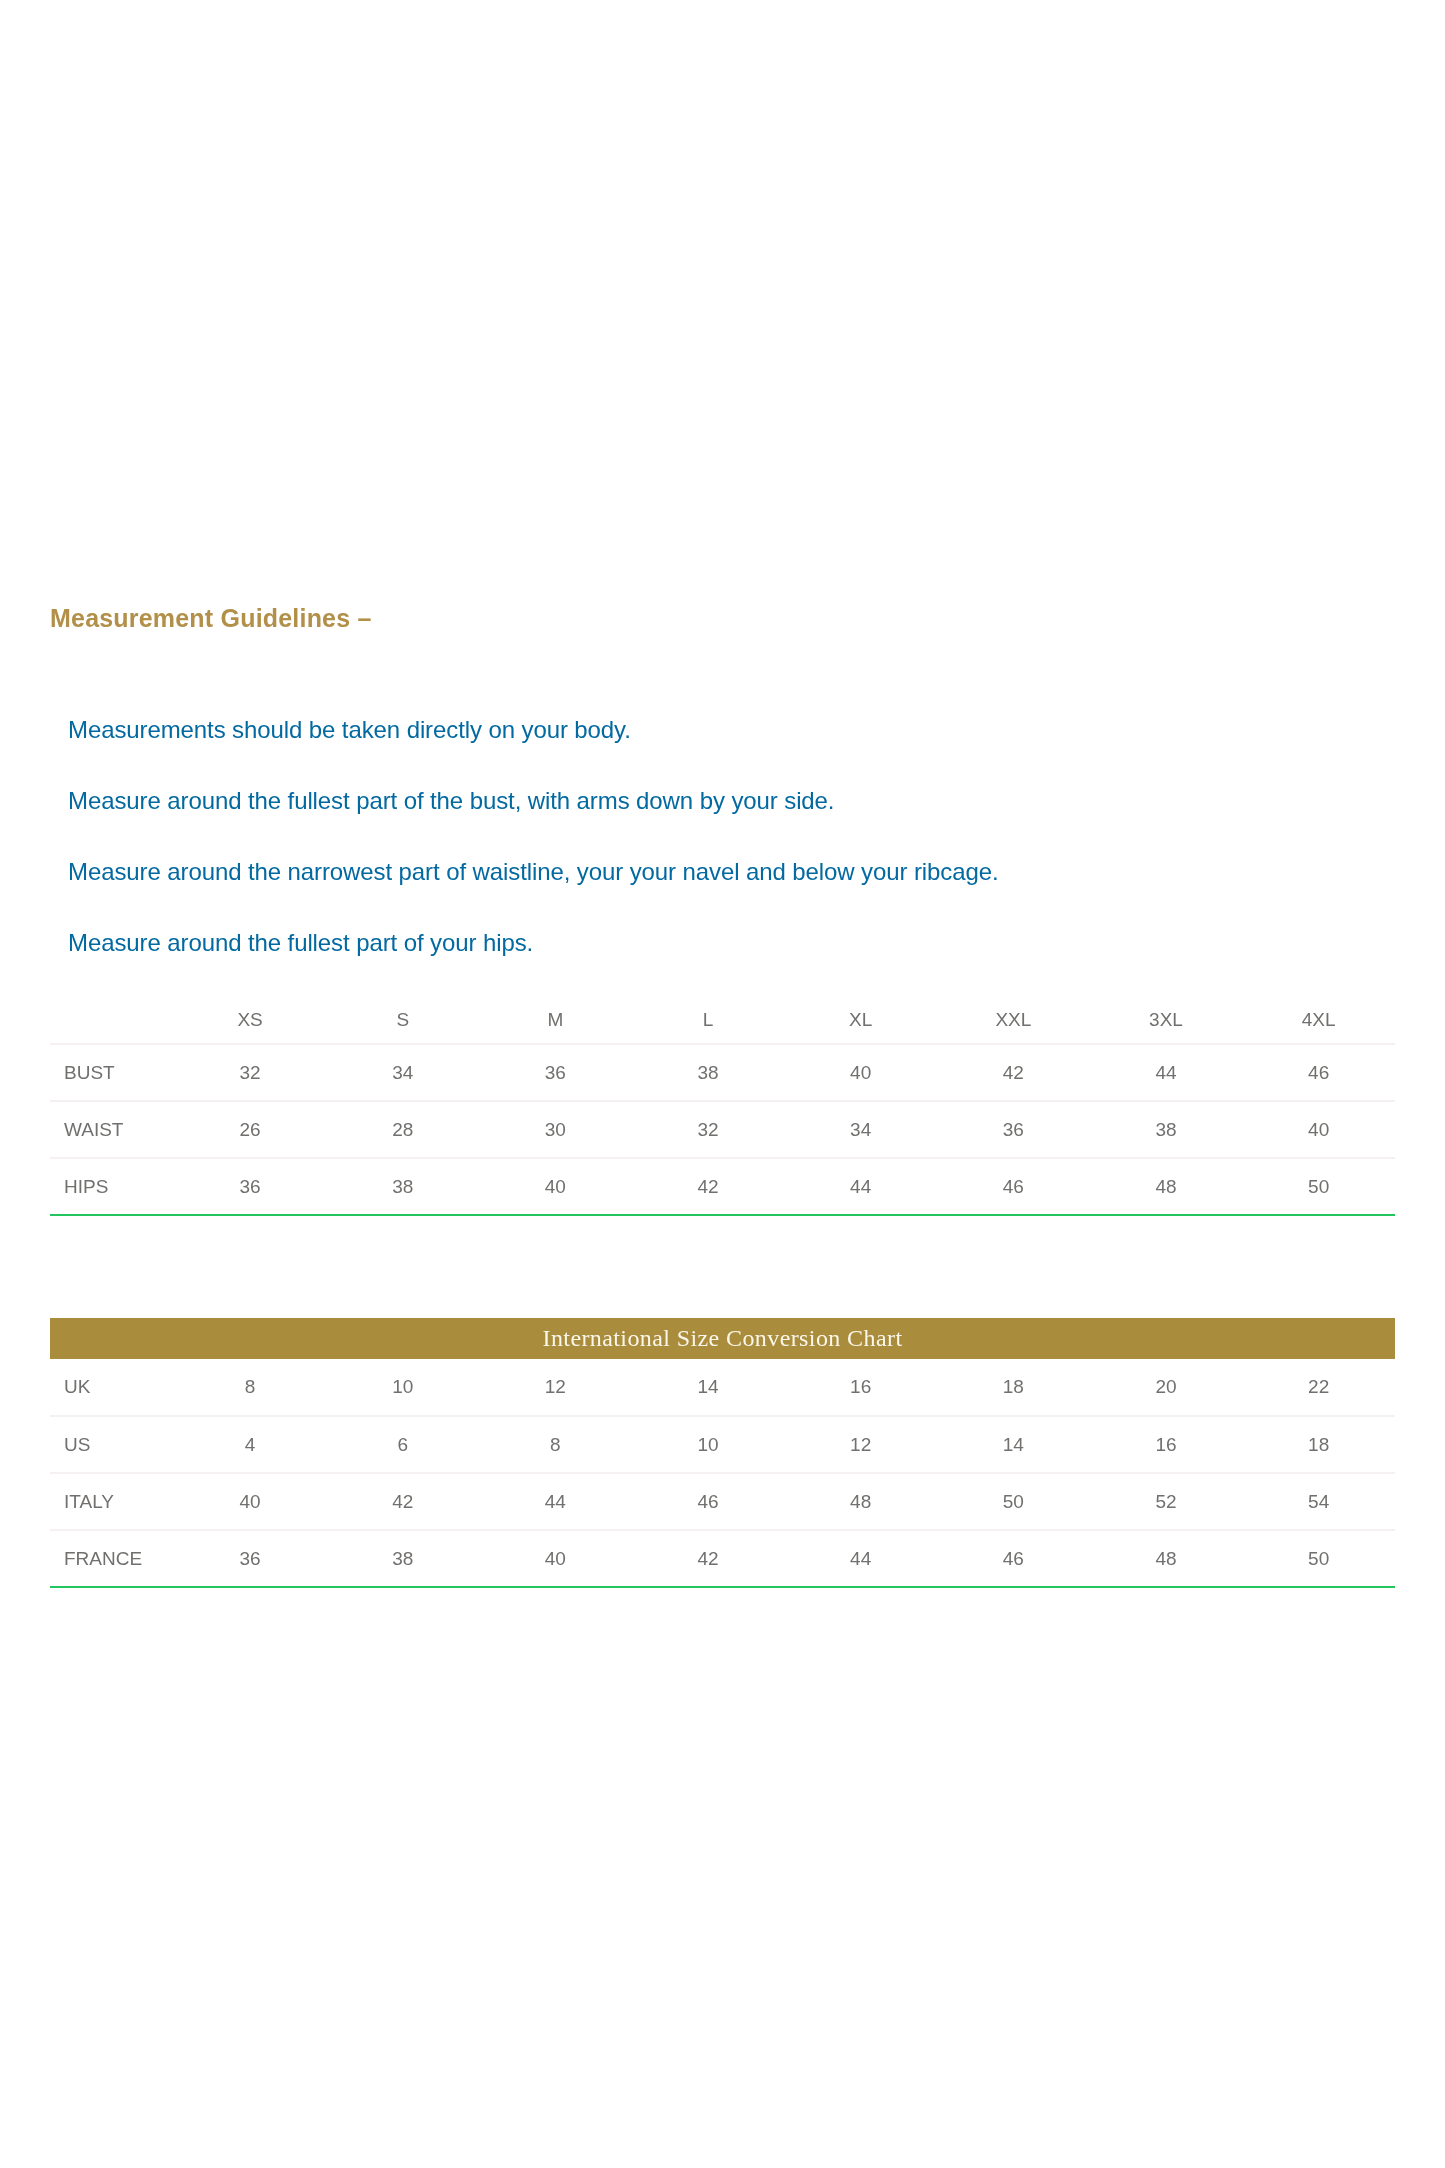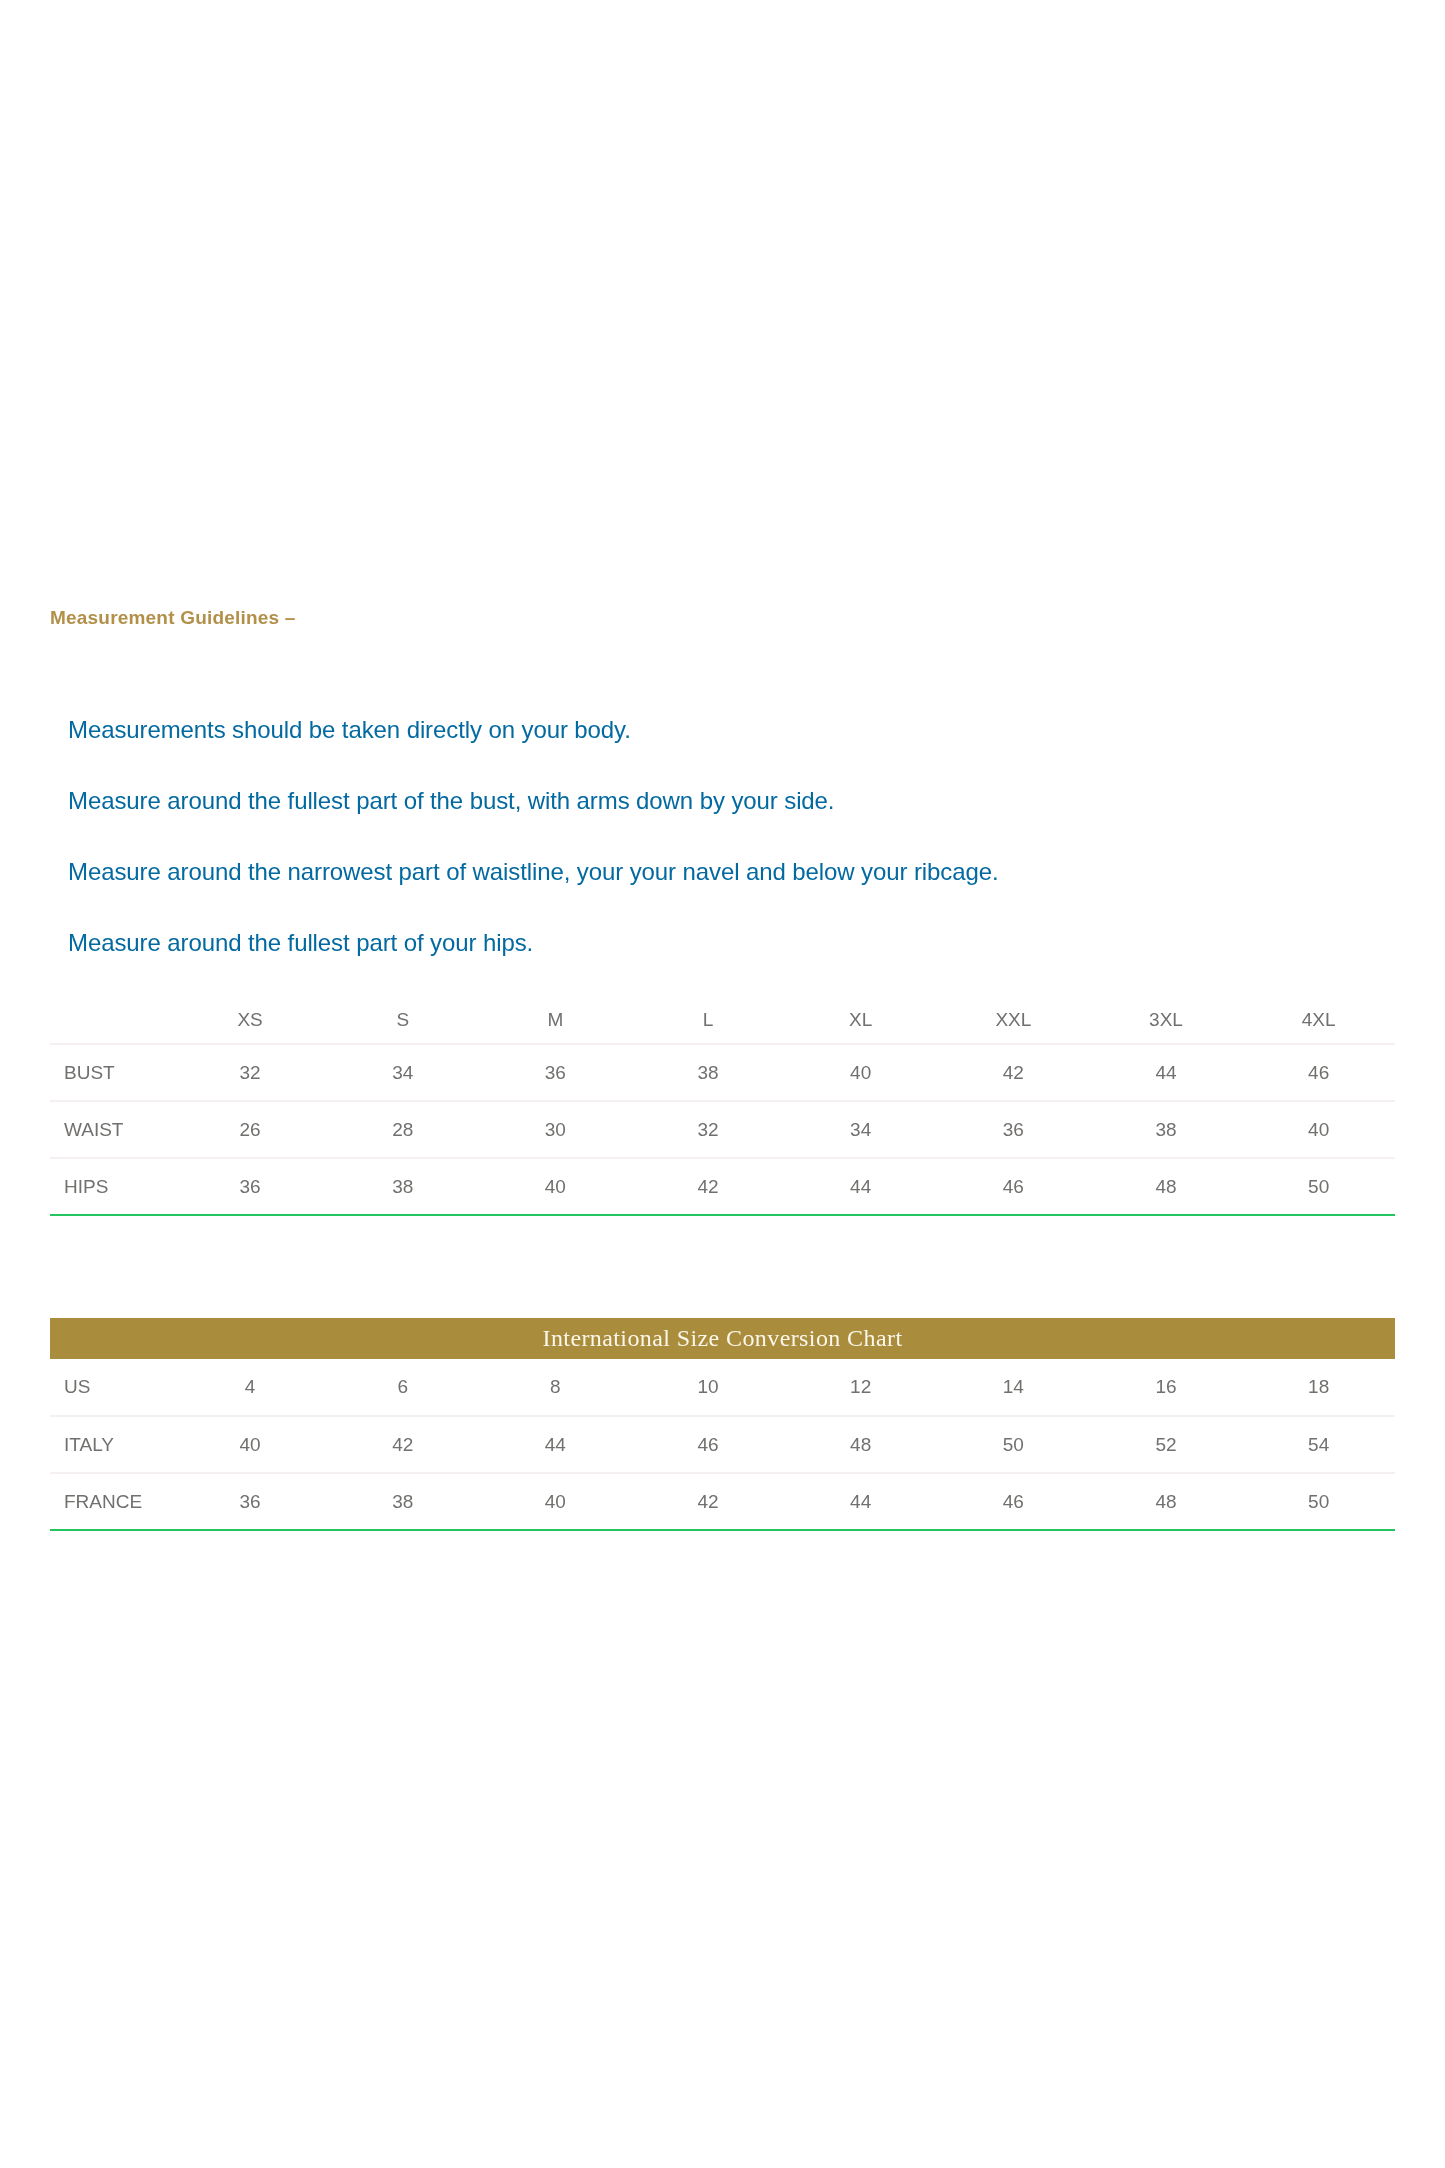--- a/index.html
+++ b/index.html
@@ -3,21 +3,21 @@
 <meta charset="utf-8">
 <style>
   html,body{margin:0;padding:0;background:#ffffff;}
   body{
     width:1445px;height:2168px;position:relative;overflow:hidden;
     font-family:"Liberation Sans", sans-serif;
   }
   .page{position:absolute;left:50px;top:0;width:1345px;}
   .page-title{
     margin:603px 0 0 0;
-    font-size:19px;font-weight:bold;color:#B2904A;letter-spacing:.2px;
+    font-size:25px;font-weight:bold;color:#B2904A;letter-spacing:.2px;
     line-height:30px;
   }
   .guidelines{margin-top:70px;}
   .guidelines p{
     margin:18px;font-size:24px;line-height:53px;color:#0369a1;letter-spacing:-0.1px;
   }
   .table-section-1{margin-top:27px;}
   .table-section-2{margin-top:102px;}
   .band{
     height:41px;line-height:41px;text-align:center;
@@ -129,20 +129,31 @@
           <col class="c-num">
           <col class="c-num">
           <col class="c-num">
           <col class="c-num">
           <col class="c-num">
           <col class="c-num">
           <col class="c-num">
         </colgroup>
         <tbody>
           <tr>
+            <th>UK</th>
+            <td>8</td>
+            <td>10</td>
+            <td>12</td>
+            <td>14</td>
+            <td>16</td>
+            <td>18</td>
+            <td>20</td>
+            <td>22</td>
+          </tr>
+          <tr>
             <th>US</th>
             <td>4</td>
             <td>6</td>
             <td>8</td>
             <td>10</td>
             <td>12</td>
             <td>14</td>
             <td>16</td>
             <td>18</td>
           </tr>

